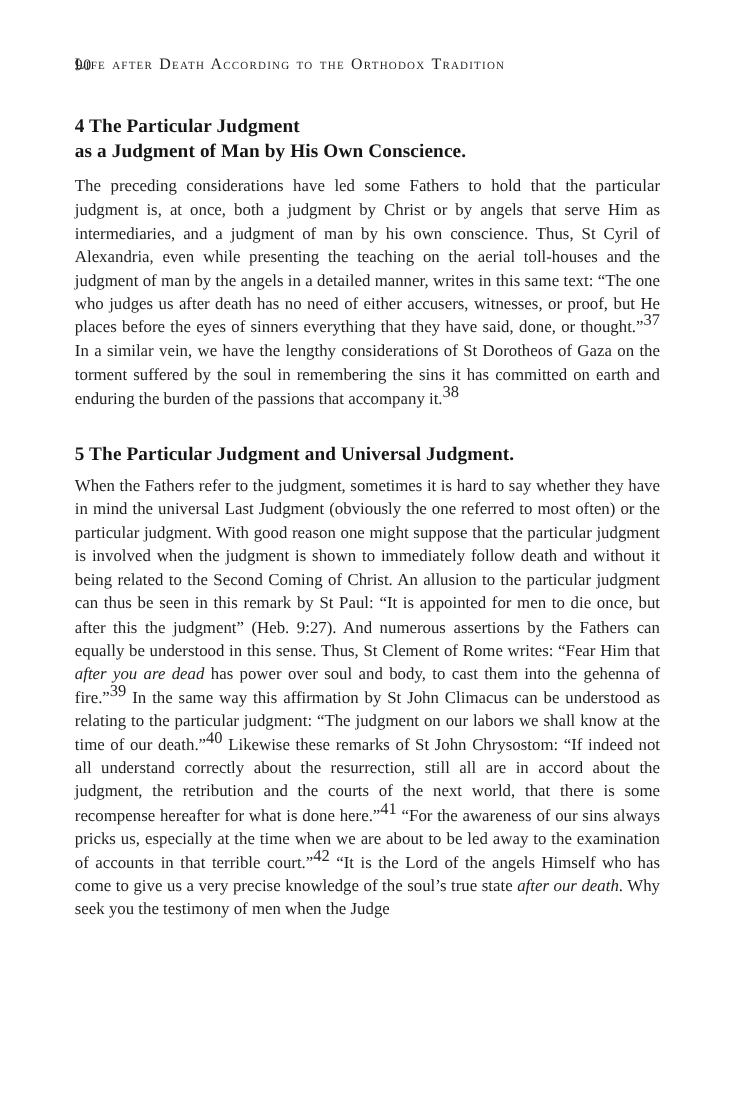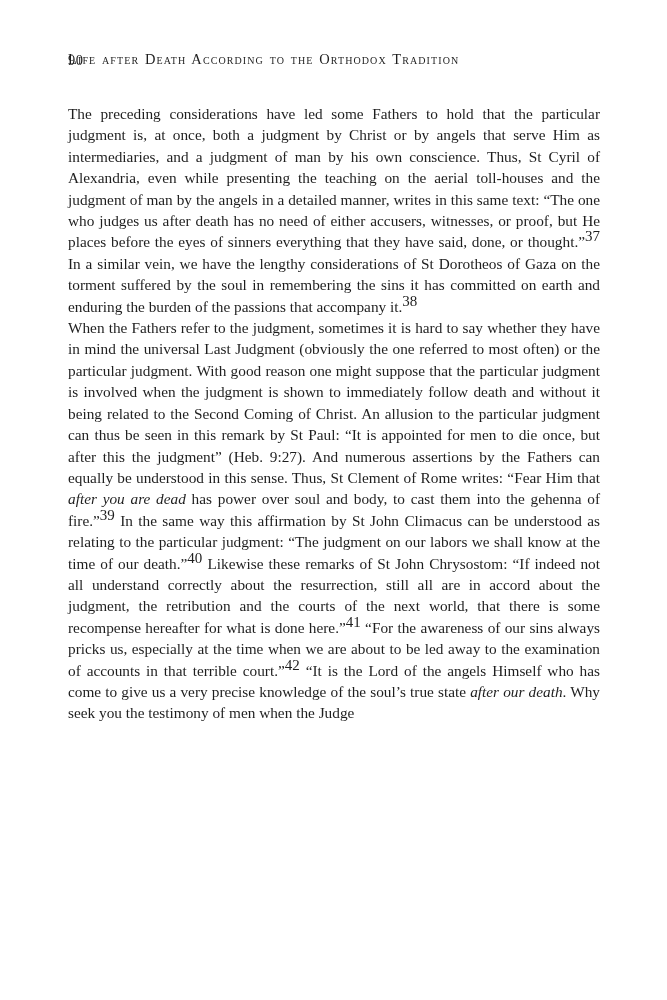--- a/index.html
+++ b/index.html
@@ -78,21 +78,23 @@
 
 <div class="page">
 
   <header class="running-head">
     <span class="folio">90</span>
     <span class="rh-title">Life after Death According to the Orthodox Tradition</span>
   </header>
 
   <main class="text-block">
 
+    <h2 class="section-heading"><span>4 The Particular Judgment</span><br><span>as a Judgment of Man by His Own Conscience.</span></h2>
 
     <p class="body-para"><span>The preceding considerations have led some Fathers to hold that the particular judgment is, at once, both a judgment by Christ or by angels that serve Him as intermediaries, and a judgment of man by his own conscience. Thus, St Cyril of Alexandria, even while presenting the teaching on the aerial toll-houses and the judgment of man by the angels in a detailed manner, writes in this same text: “The one who judges us after death has no need of either accusers, witnesses, or proof, but He places before the eyes of sinners everything that they have said, done, or thought.”</span><sup class="fnref">37</sup><span> In a similar vein, we have the lengthy considerations of St Dorotheos of Gaza on the torment suffered by the soul in remembering the sins it has committed on earth and enduring the burden of the passions that accompany it.</span><sup class="fnref">38</sup></p>
 
+    <h2 class="section-heading spaced-above">5 The Particular Judgment and Universal Judgment.</h2>
 
     <p class="body-para"><span>When the Fathers refer to the judgment, sometimes it is hard to say whether they have in mind the universal Last Judgment (obviously the one referred to most often) or the particular judgment. With good reason one might suppose that the particular judgment is involved when the judgment is shown to immediately follow death and without it being related to the Second Coming of Christ. An allusion to the particular judgment can thus be seen in this remark by St Paul: “It is appointed for men to die once, but after this the judgment” (Heb. 9:27). And numerous assertions by the Fathers can equally be understood in this sense. Thus, St Clement of Rome writes: “Fear Him that </span><span class="em">after you are dead</span><span> has power over soul and body, to cast them into the gehenna of fire.”</span><sup class="fnref">39</sup><span> In the same way this affirmation by St John Climacus can be understood as relating to the particular judgment: “The judgment on our labors we shall know at the time of our death.”</span><sup class="fnref">40</sup><span> Likewise these remarks of St John Chrysostom: “If indeed not all understand correctly about the resurrection, still all are in accord about the judgment, the retribution and the courts of the next world, that there is some recompense hereafter for what is done here.”</span><sup class="fnref">41</sup><span> “For the awareness of our sins always pricks us, especially at the time when we are about to be led away to the examination of accounts in that terrible court.”</span><sup class="fnref">42</sup><span> “It is the Lord of the angels Himself who has come to give us a very precise knowledge of the soul’s true state </span><span class="em">after our death</span><span>. Why seek you the testimony of men when the Judge</span></p>
 
   </main>
 
 </div>
 
 </body></html>

